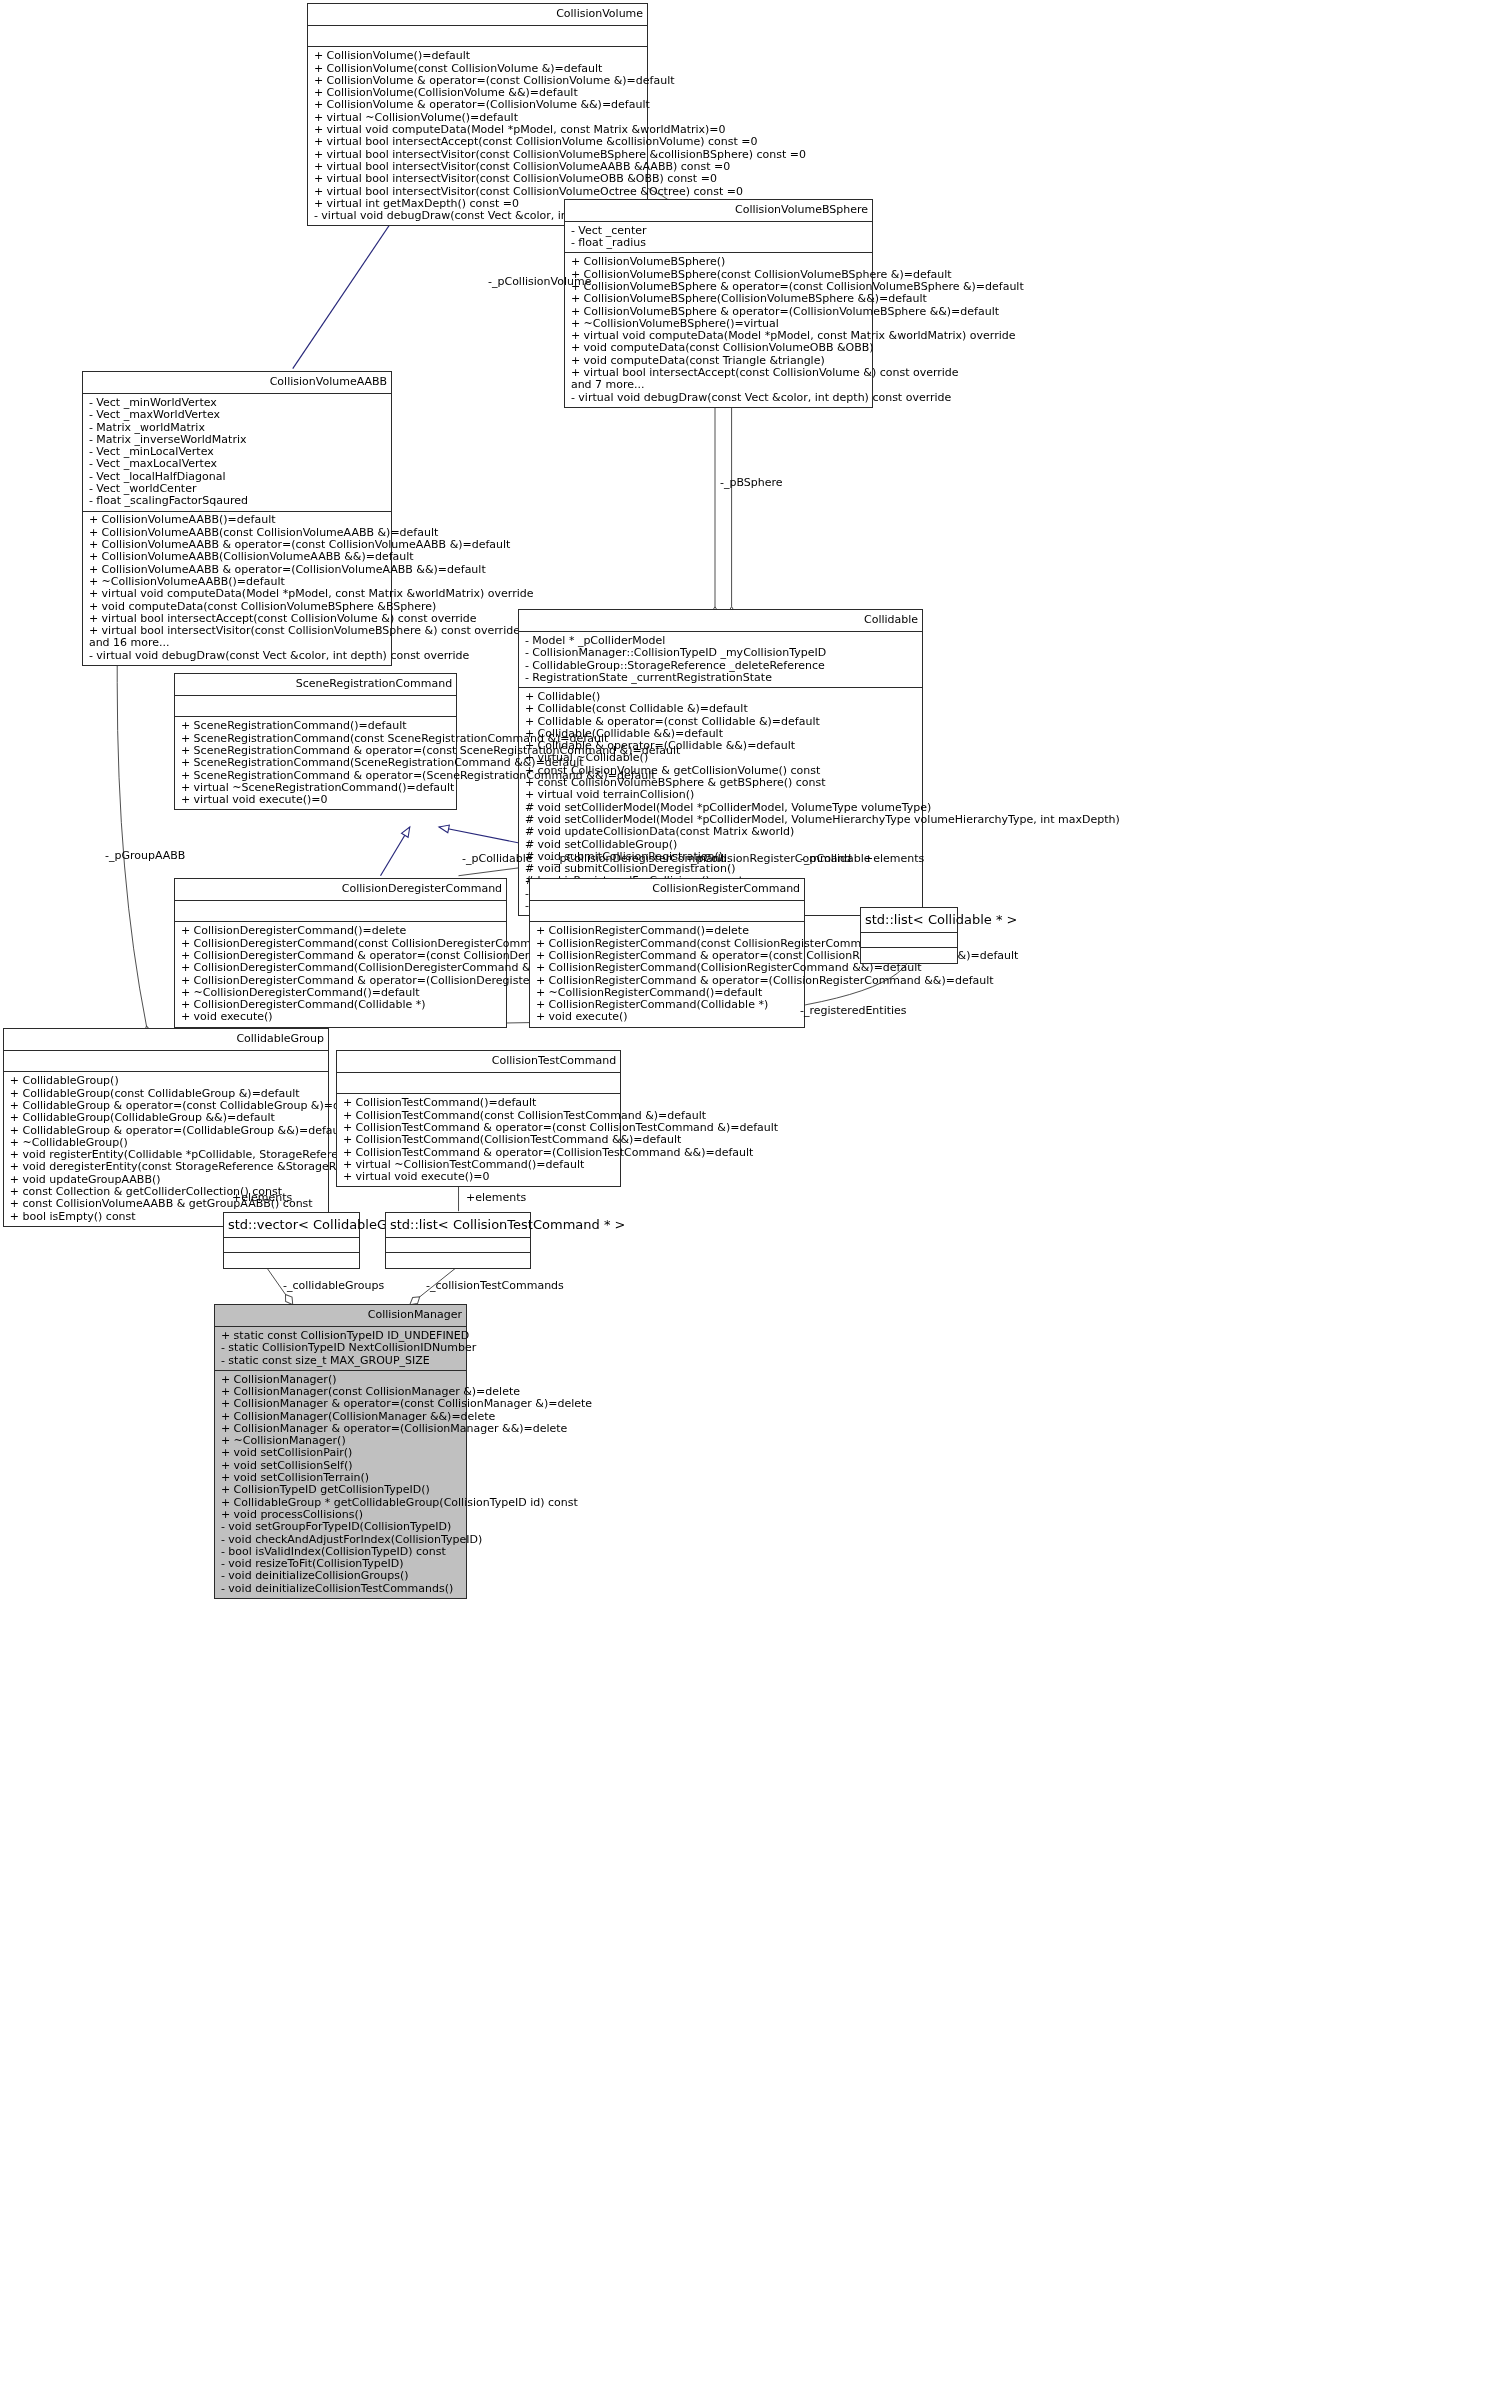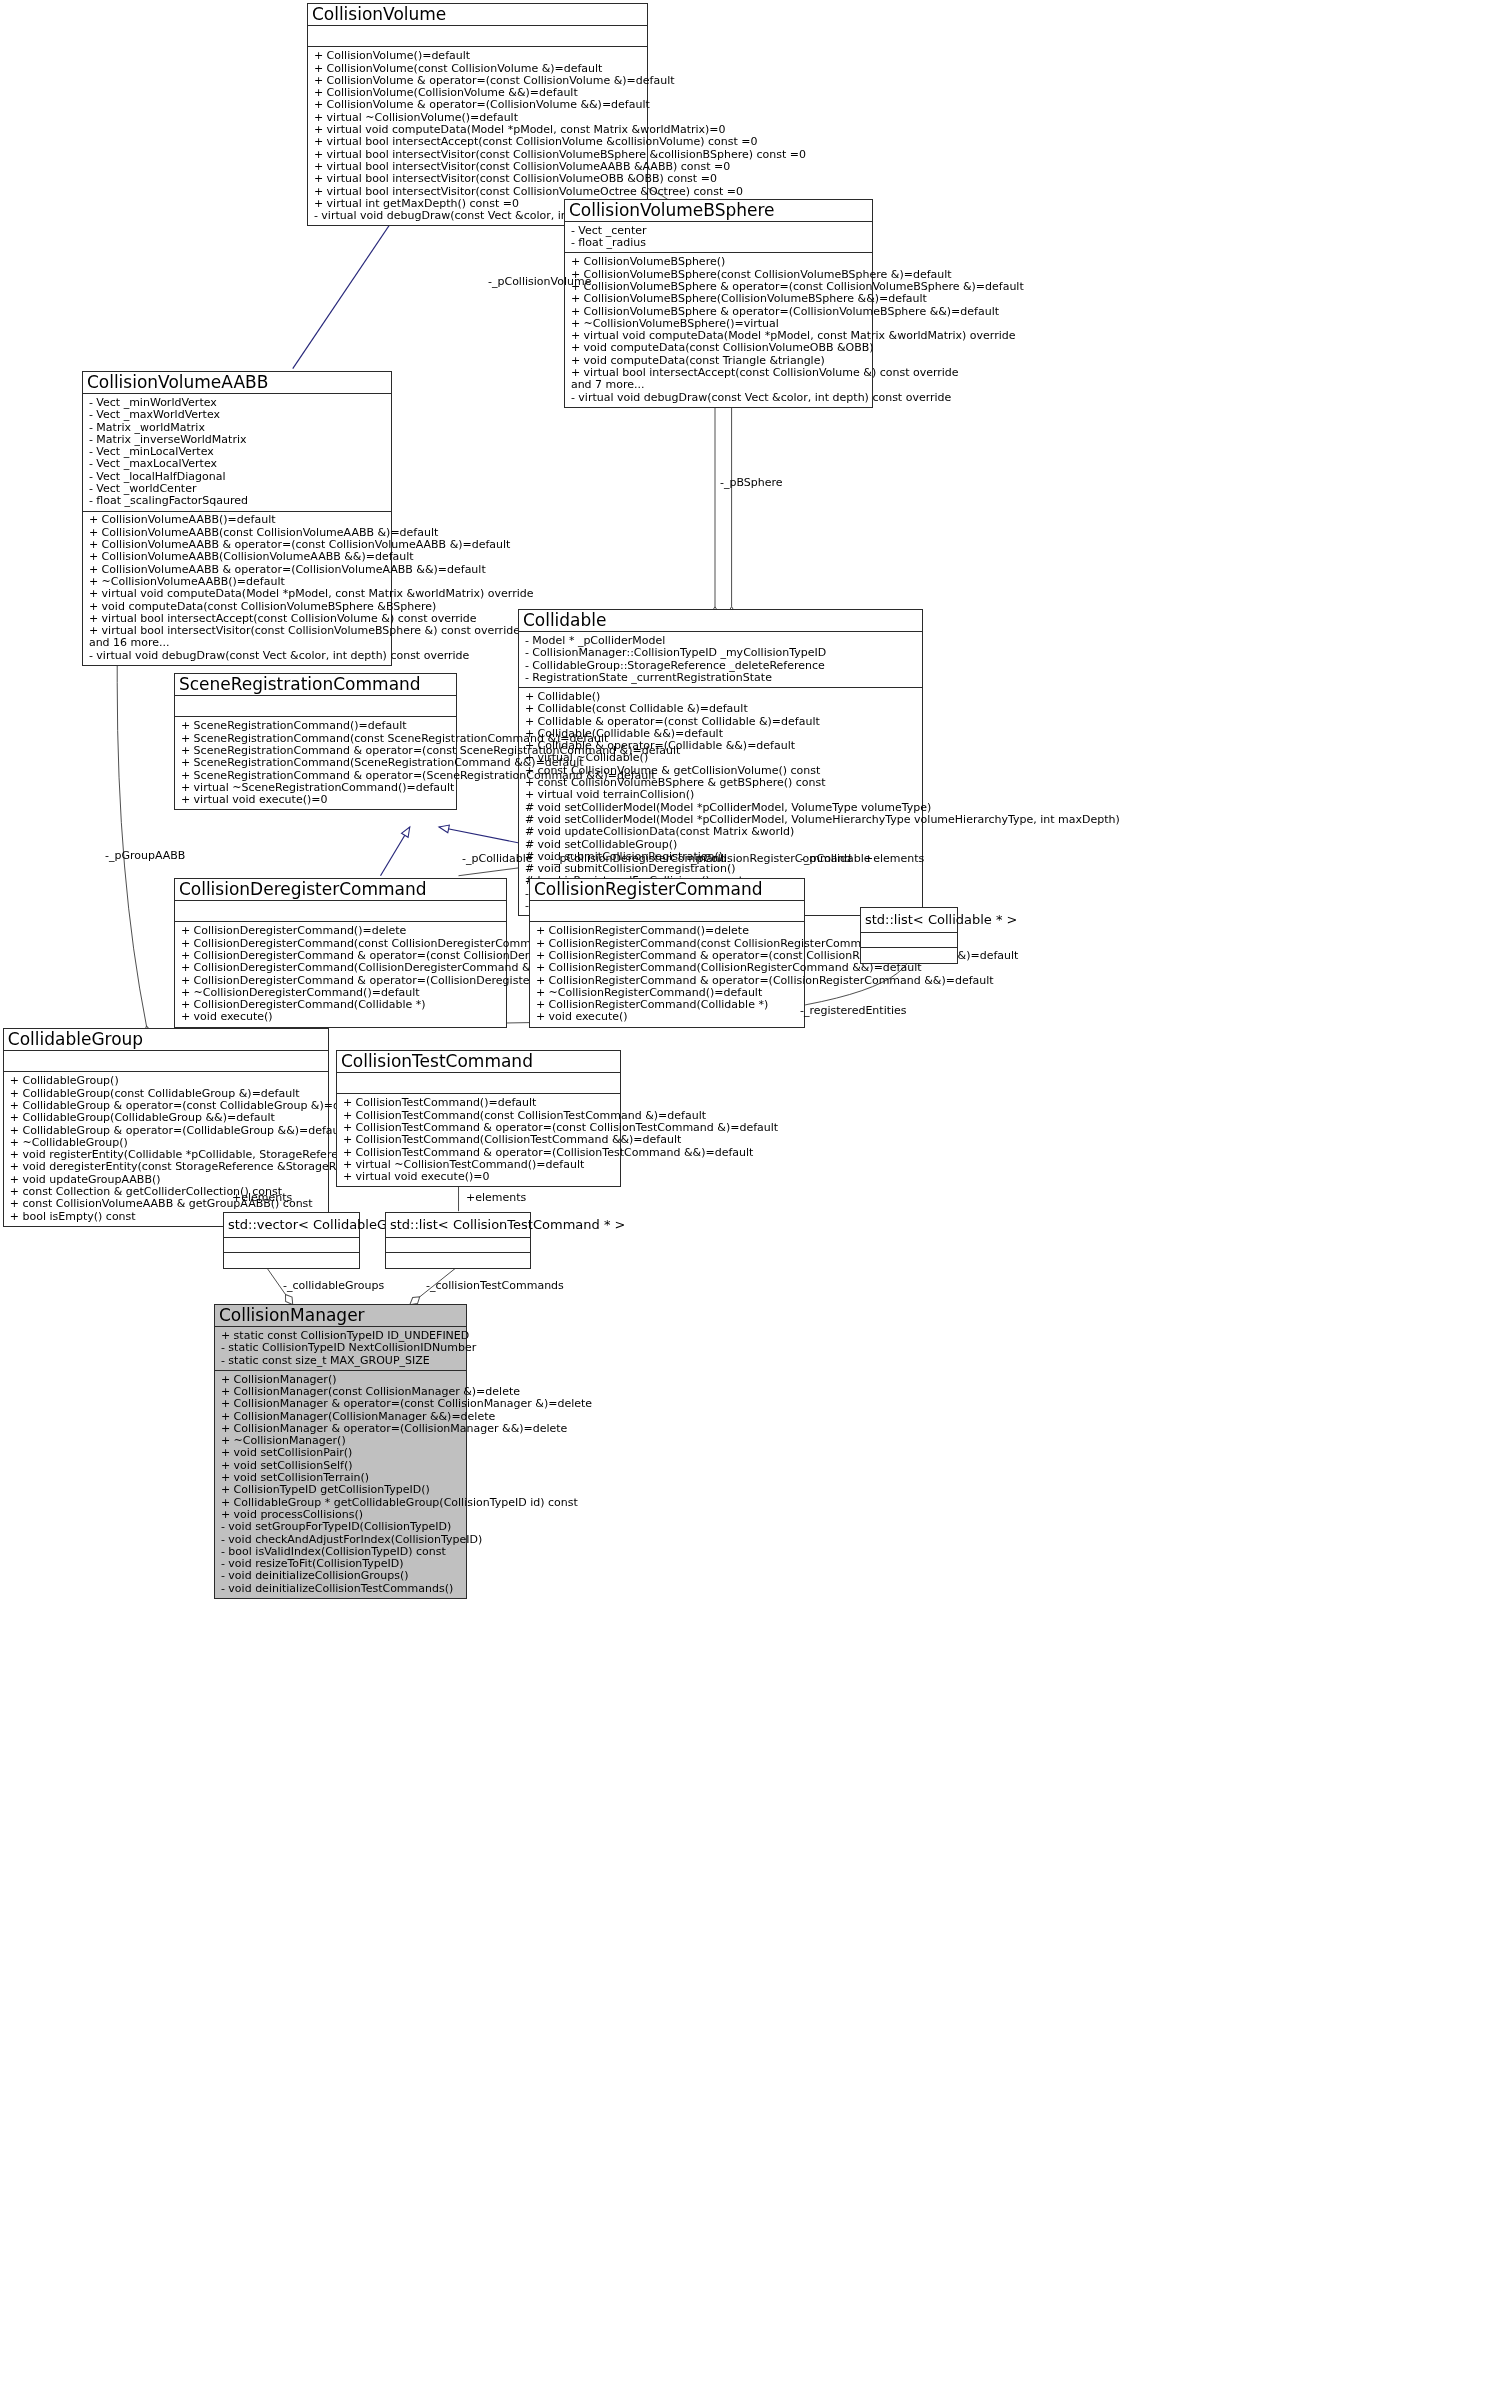--- a/index.html
+++ b/index.html
@@ -25,24 +25,24 @@
     box-sizing: border-box;
     border: 1px solid #2b2b2b;
     background: #ffffff;
     font-size: 11px;
     line-height: 12.3px;
   }
   .uml.shaded {
     background: #c0c0c0;
   }
   .uml .title {
-    text-align: left;
+    text-align: right;
     padding: 3.9px 3.9px 4.9px 3.9px;
     border-bottom: 1px solid #2b2b2b;
-    font-size: 17px;
+    font-size: 11px;
     white-space: nowrap;
   }
   .uml .attrs {
     border-bottom: 1px solid #2b2b2b;
     padding: 2.9px 4.9px 2.9px 5.9px;
     min-height: 12.7px;
   }
   .uml .attrs.empty {
     min-height: 14.6px;
     padding: 2.9px 4.9px;

